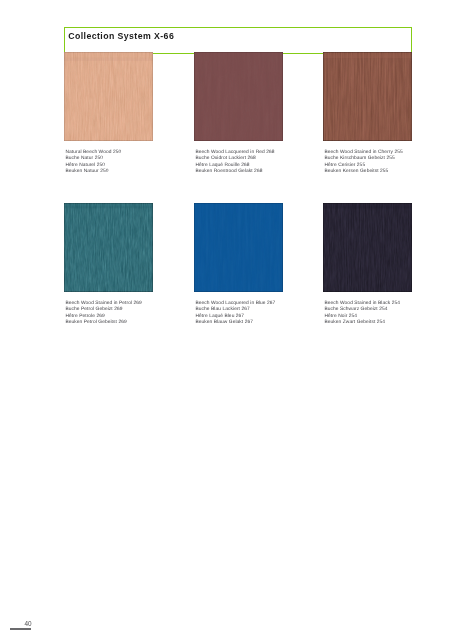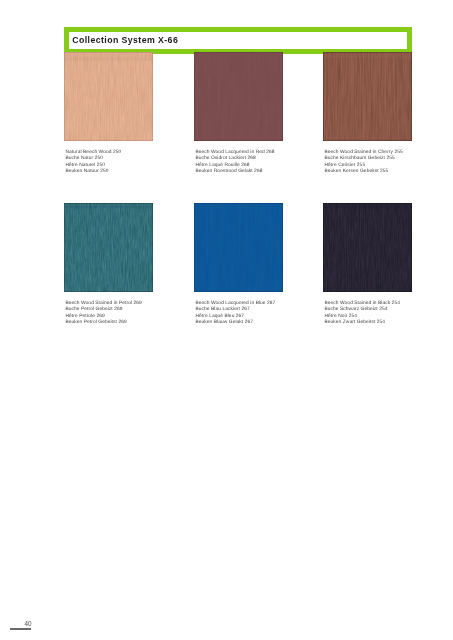--- a/index.html
+++ b/index.html
@@ -3,21 +3,21 @@
 <meta charset="utf-8">
 <style>
   html,body{margin:0;padding:0;background:#ffffff;}
   body{width:453px;height:640px;overflow:hidden;
        font-family:"Liberation Sans","DejaVu Sans",sans-serif;
        -webkit-font-smoothing:antialiased;}
   .page{position:relative;width:453px;height:640px;background:#ffffff;}
 
   
   .title-box{position:absolute;left:64px;top:27px;width:348px;height:27px;
-             border:5px solid #84cc16;box-sizing:border-box;background:#ffffff;}
+             border:1px solid #84cc16;box-sizing:border-box;background:#ffffff;}
   .title-text{position:absolute;left:3.2px;top:1.5px;font-size:8.75px;font-weight:bold;
               letter-spacing:.42px;color:#1a1a1a;line-height:12px;
               -webkit-font-smoothing:antialiased;opacity:0.999;}
 
   
   .sw{position:absolute;width:89px;height:89px;overflow:hidden;}
   .sw svg{display:block;width:89px;height:89px;}
   .lbl{position:absolute;font-size:4.85px;line-height:6.45px;color:#414146;
        white-space:nowrap;letter-spacing:.075px;
        -webkit-font-smoothing:antialiased;text-rendering:geometricPrecision;

